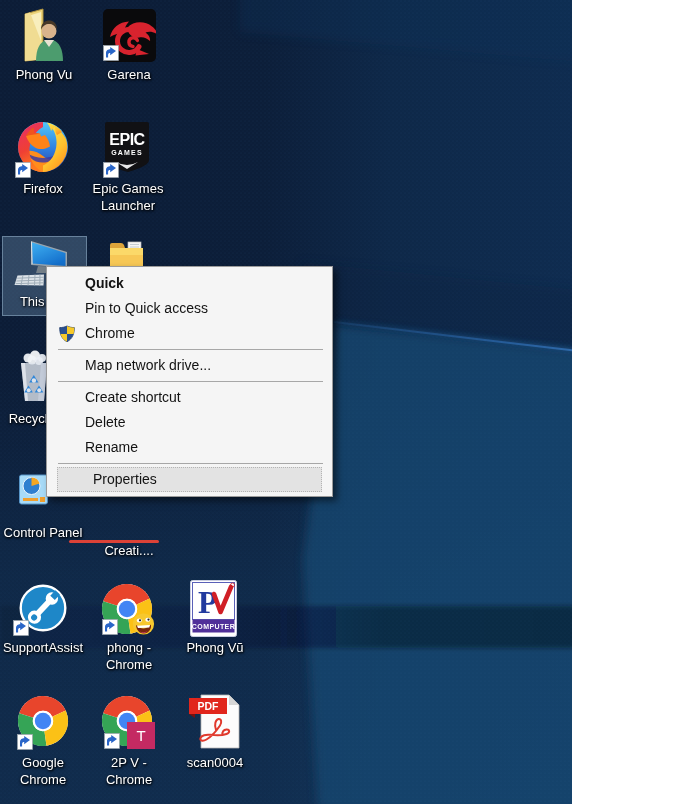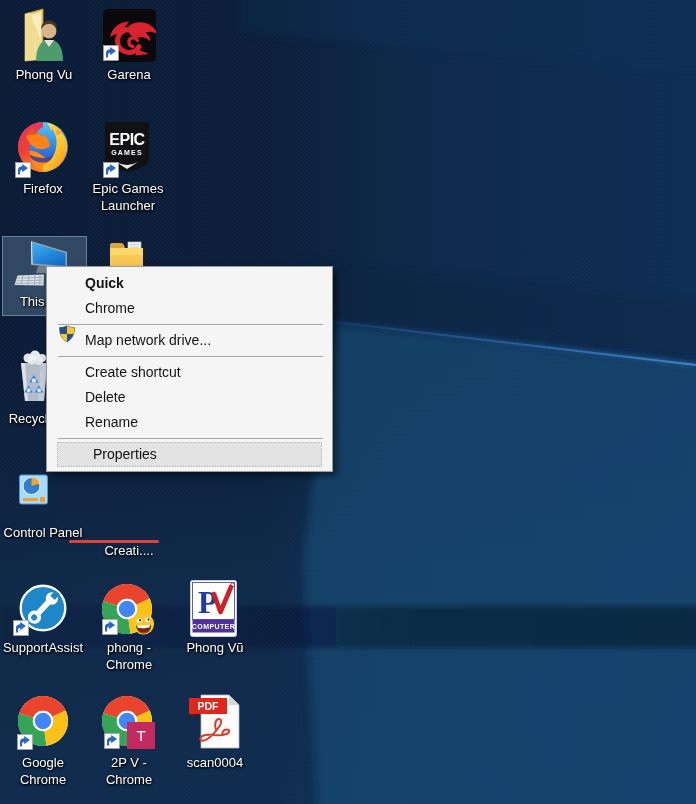--- a/index.html
+++ b/index.html
@@ -1,14 +1,14 @@
 <!DOCTYPE html>
 <html><head><meta charset="utf-8"><style>
 html,body{margin:0;padding:0}
-#d{position:relative;width:696px;height:804px;overflow:hidden;font-family:"Liberation Sans",sans-serif;background:#0c1f3c}
+#d{position:relative;width:572px;height:804px;overflow:hidden;font-family:"Liberation Sans",sans-serif;background:#0c1f3c}
 #bg{position:absolute;left:0;top:0}
 .lbl{position:absolute;color:#fff;font-size:13px;line-height:17px;text-align:center;white-space:nowrap;transform:translateX(-50%);text-shadow:0 1px 3px rgba(0,0,0,.95),1px 1px 2px rgba(0,0,0,.85)}
 .ic{position:absolute}
 #menu{position:absolute;left:46px;top:266px;width:285px;background:#f5f5f5;border:1px solid #9b9b9b;padding:4px 0;box-shadow:4px 4px 7px rgba(0,0,0,.5);z-index:20}
 .mi{height:25px;line-height:25px;padding-left:38px;font-size:14px;color:#131313}
 .mi.b{font-weight:bold}
 .sep{height:1px;background:#a7a7a7;margin:3px 9px 3px 11px}
 .hi{background:#e3e3e3;margin:0 10px;padding-left:36px;outline:1px dotted #b4b4b4;outline-offset:-1px}
 #redline{position:absolute;left:22px;top:273px;width:90px;height:3px;background:#dc4237;border-radius:2px}
 #shield{position:absolute;left:11px;top:58px}
@@ -275,20 +275,21 @@
       <rect x="0.5" y="0.5" width="15" height="15" fill="#fff" stroke="#9aa4ad" stroke-width="0.7"></rect>
       <path d="M3,12.5 L3,8.2 C3,5.3 5.2,4.3 7.2,4.3 L7.2,1.9 L13,6.1 L7.2,10.3 L7.2,7.9 C5.9,7.9 5.1,8.4 5.1,9.9 L5.1,12.5 Z" fill="#2a66c8"></path>
     </svg>
 <svg class="ic" style="left:104px;top:733px" width="16" height="16" viewBox="0 0 16 16">
       <rect x="0.5" y="0.5" width="15" height="15" fill="#fff" stroke="#9aa4ad" stroke-width="0.7"></rect>
       <path d="M3,12.5 L3,8.2 C3,5.3 5.2,4.3 7.2,4.3 L7.2,1.9 L13,6.1 L7.2,10.3 L7.2,7.9 C5.9,7.9 5.1,8.4 5.1,9.9 L5.1,12.5 Z" fill="#2a66c8"></path>
     </svg>
 
 <div id="menu">
 <div class="mi b">Quick</div>
+<div class="mi">Pin to Quick access</div>
 <div class="mi">Chrome</div>
 <div class="sep"></div>
 <div class="mi">Map network drive...</div>
 <div class="sep"></div>
 <div class="mi">Create shortcut</div>
 <div class="mi">Delete</div>
 <div class="mi">Rename</div>
 <div class="sep"></div>
 <div class="mi hi">Properties</div>
 <svg id="shield" width="18" height="18" viewBox="0 0 18 18">

